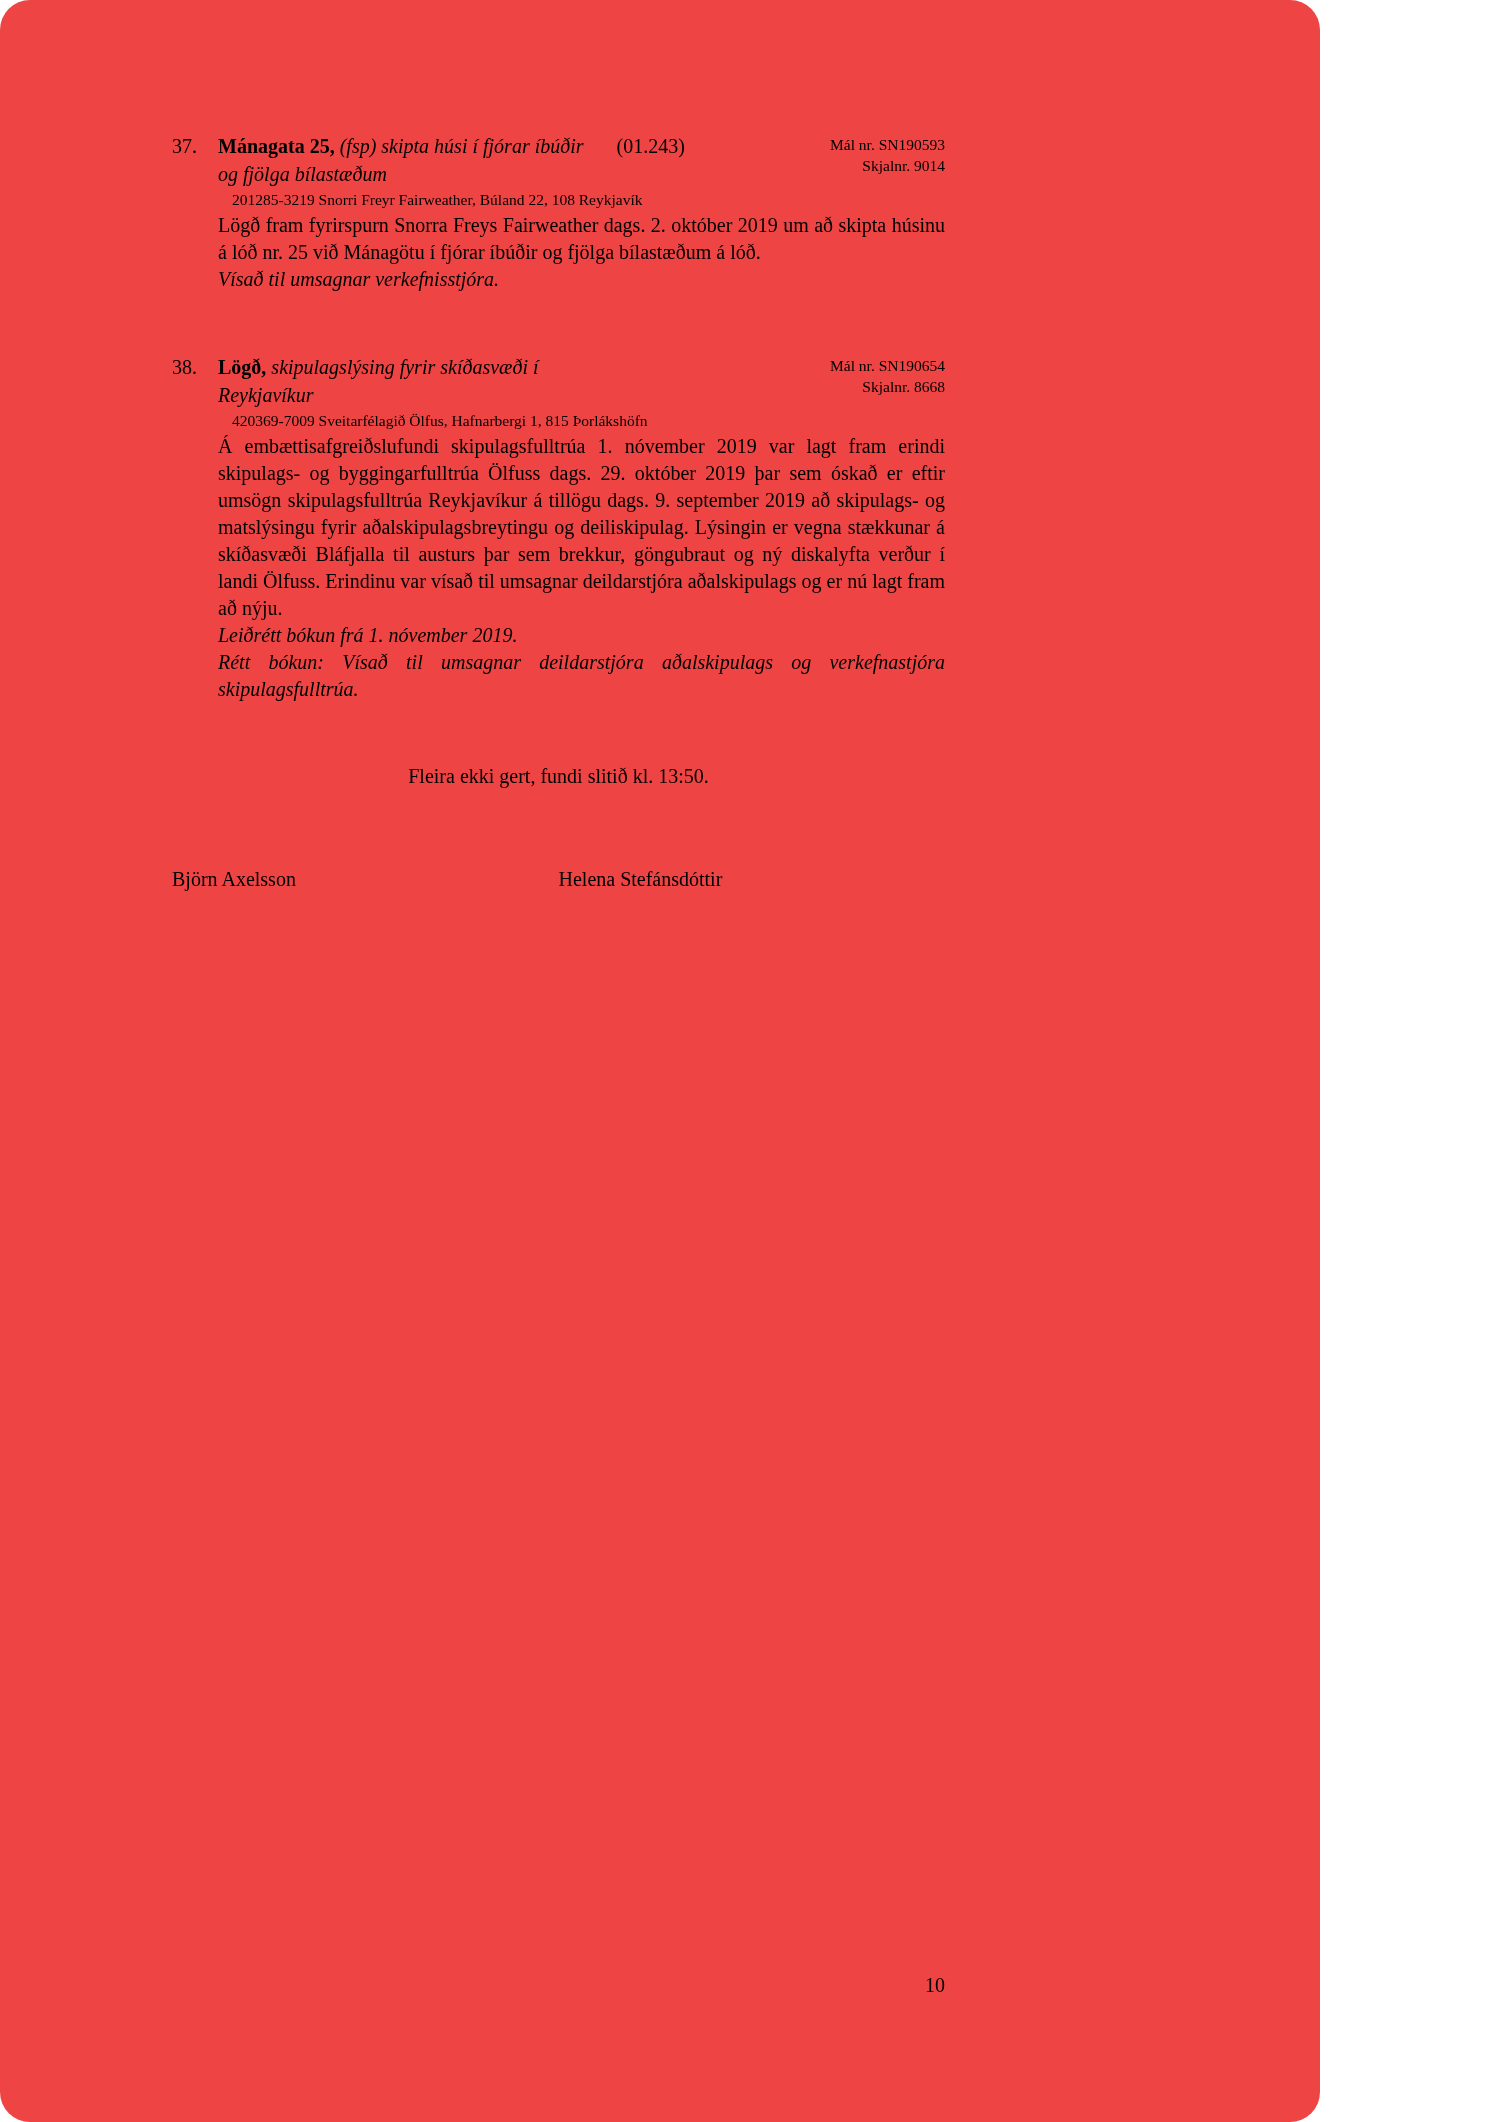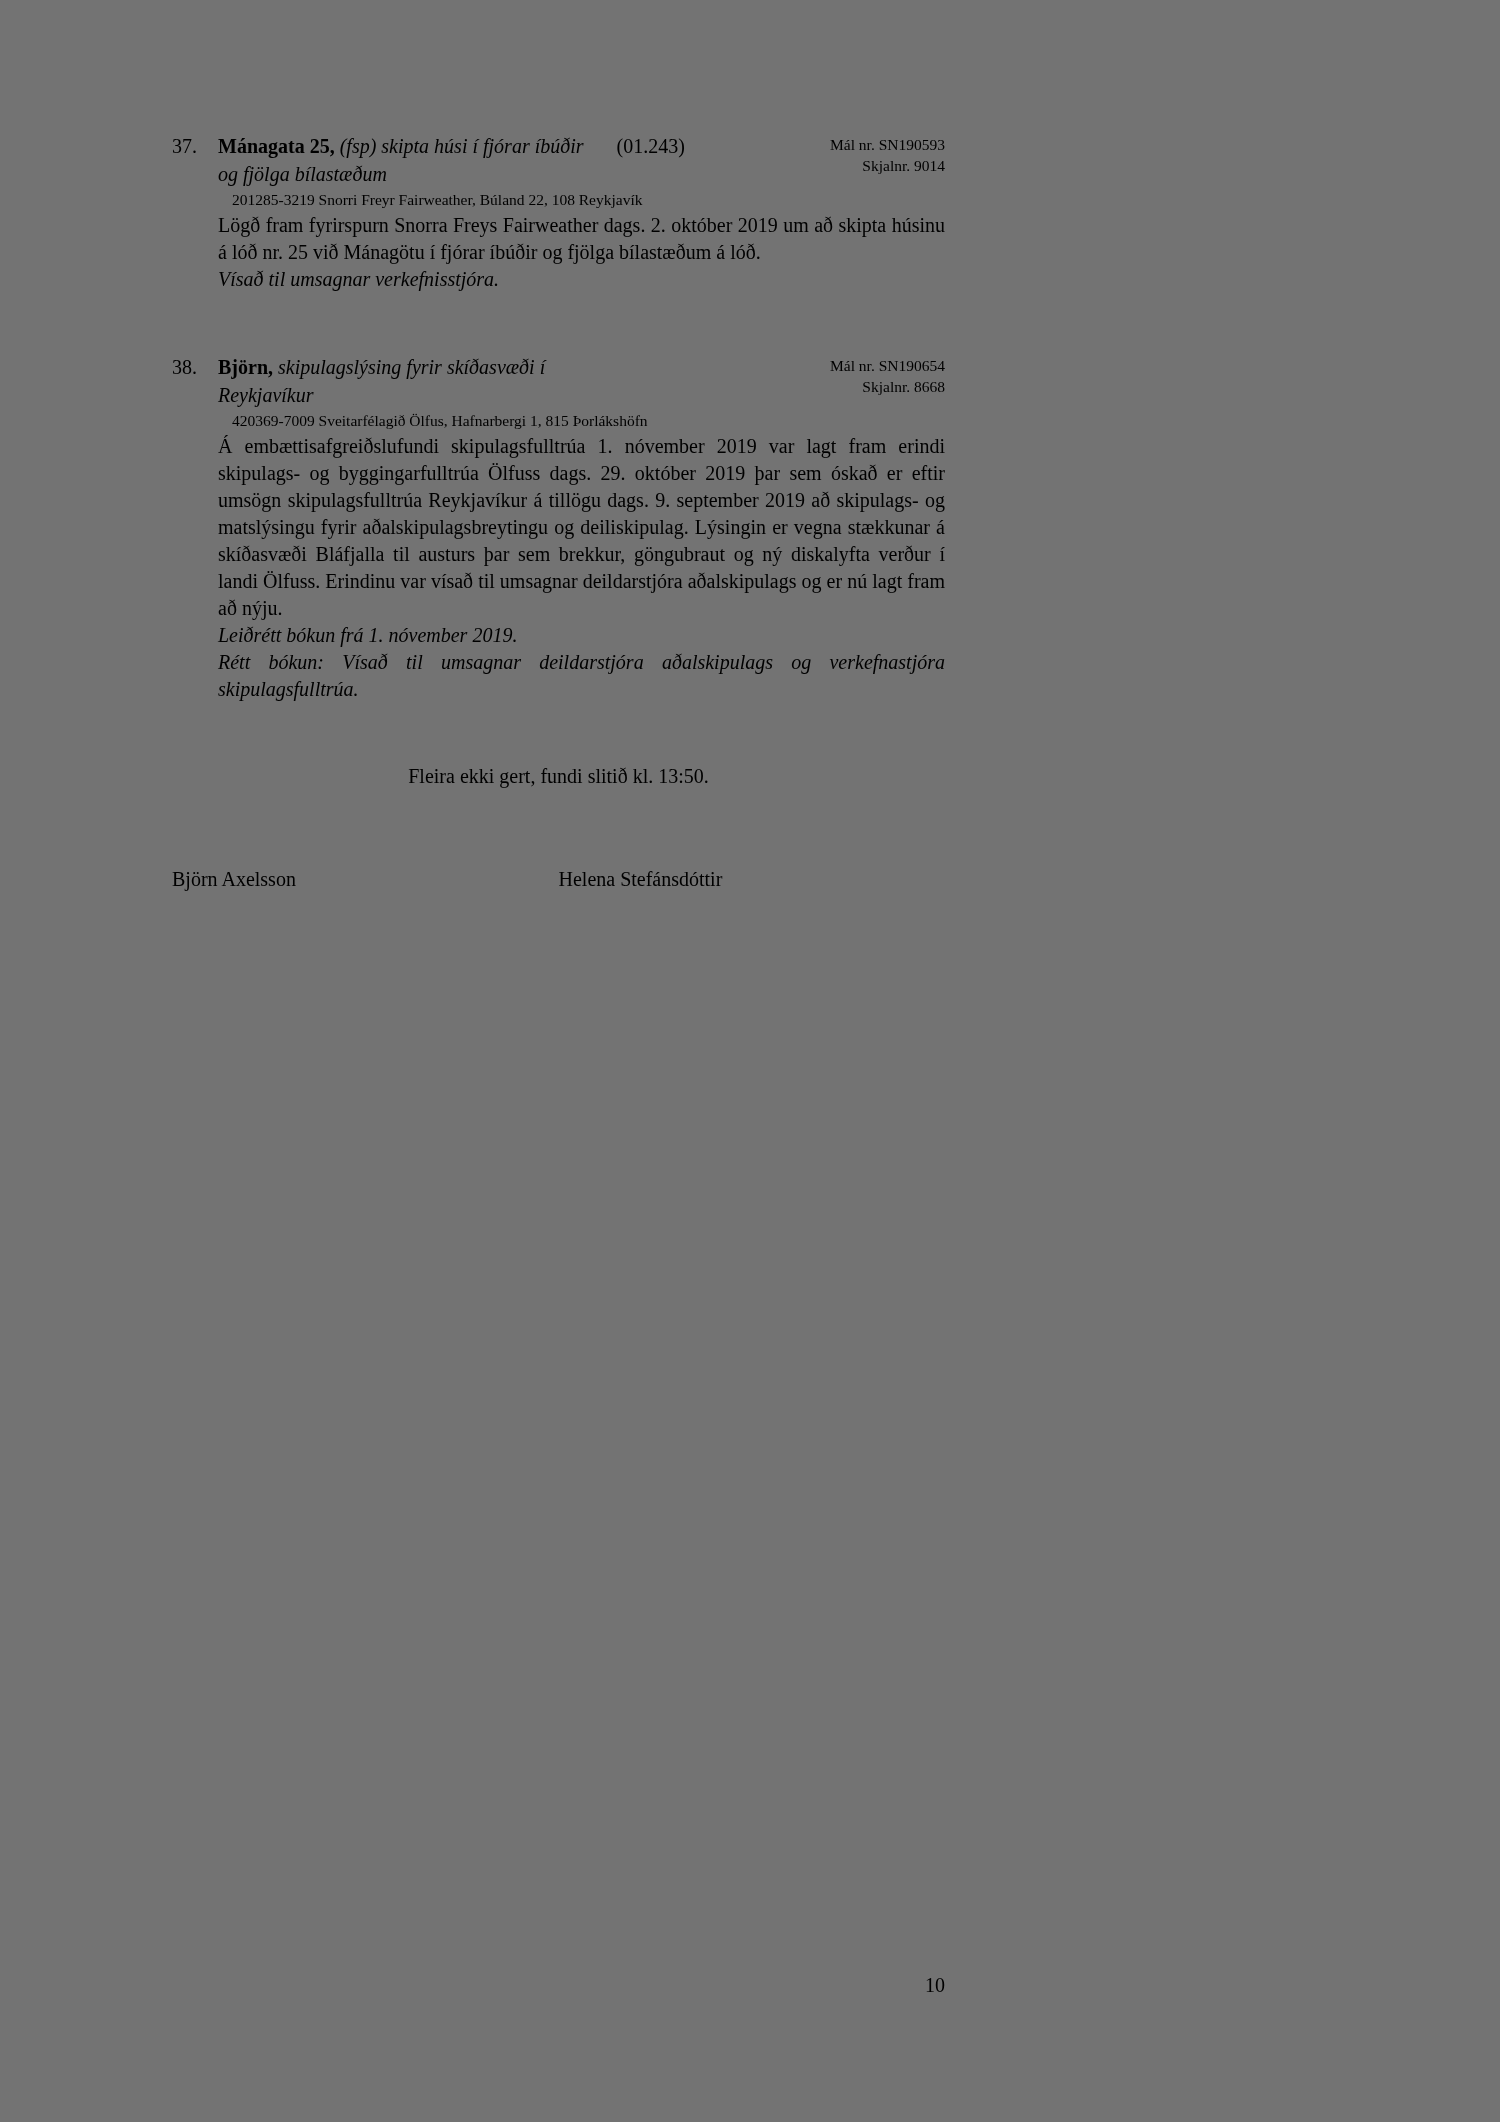--- a/index.html
+++ b/index.html
@@ -2,26 +2,27 @@
 <html><head>
 <meta charset="utf-8">
 <style>
   html, body {
     margin: 0;
     padding: 0;
     background: #ffffff;
   }
   .page {
     position: relative;
-    width: 1500px;
+    width: 1320px;
     height: 2122px;
-    background: #737373;
+    background: #ef4444;
     color: #000000;
     font-family: "Liberation Serif", "DejaVu Serif", serif;
     overflow: hidden;
+    border-radius: 30px;
   }
   .content {
     position: absolute;
     left: 172px;
     top: 132px;
     width: 773px;
   }
   .agenda-item {
     position: relative;
     padding-left: 46px;
@@ -126,21 +127,21 @@
       <div class="note">Vísað til umsagnar verkefnisstjóra.</div>
     </div>
 
     <div class="agenda-item">
       <span class="item-number">38.</span>
       <div class="case-info">
         <div>Mál nr. SN190654</div>
         <div>Skjalnr. 8668</div>
       </div>
       <div class="title-line1">
-        <span class="title-bold">Björn,</span>
+        <span class="title-bold">Lögð,</span>
         <span class="title-italic">skipulagslýsing fyrir skíðasvæði í</span>
       </div>
       <div class="title-line2">Reykjavíkur</div>
       <div class="registrant">420369-7009 Sveitarfélagið Ölfus, Hafnarbergi 1, 815 Þorlákshöfn</div>
       <div class="body-text">Á embættisafgreiðslufundi skipulagsfulltrúa 1. nóvember 2019 var lagt fram erindi skipulags- og byggingarfulltrúa Ölfuss dags. 29. október 2019 þar sem óskað er eftir umsögn skipulagsfulltrúa Reykjavíkur á tillögu dags. 9. september 2019 að skipulags- og matslýsingu fyrir aðalskipulagsbreytingu og deiliskipulag. Lýsingin er vegna stækkunar á skíðasvæði Bláfjalla til austurs þar sem brekkur, göngubraut og ný diskalyfta verður í landi Ölfuss. Erindinu var vísað til umsagnar deildarstjóra aðalskipulags og er nú lagt fram að nýju.</div>
       <div class="note">Leiðrétt bókun frá 1. nóvember 2019.</div>
       <div class="note-justified">Rétt bókun: Vísað til umsagnar deildarstjóra aðalskipulags og verkefnastjóra skipulagsfulltrúa.</div>
     </div>
 
     <div class="closing-line">Fleira ekki gert, fundi slitið kl. 13:50.</div>

